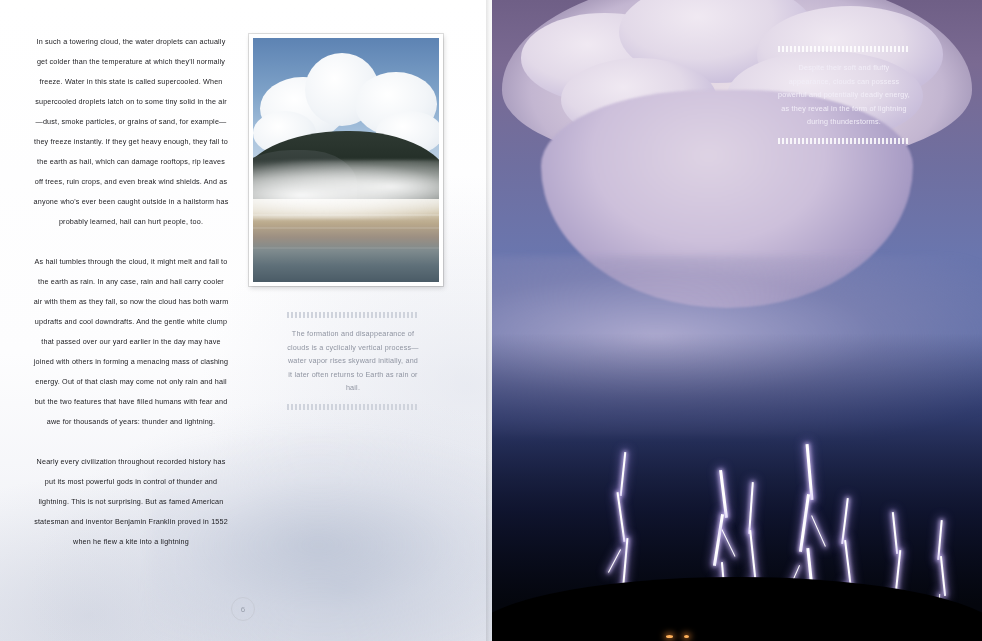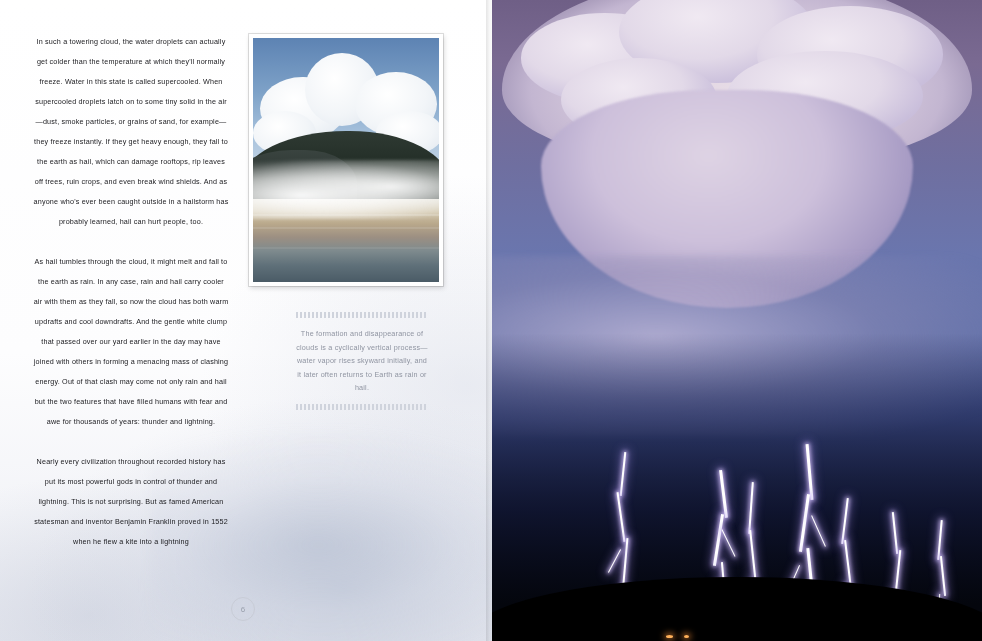--- a/index.html
+++ b/index.html
@@ -111,21 +111,21 @@
     position: absolute; left: 0; top: 66%; width: 100%; height: 34%;
     background: linear-gradient(180deg, #d8d4c6 0%, #cfc3a8 16%, #b9a88b 30%, #9c8f82 46%, #7f8b8e 62%, #5f7079 80%, #4a5b66 100%);
   }
   .ph-water-streak {
     position: absolute; left: 0; width: 100%;
     background: rgba(255,255,255,0.18);
   }
 
   .caption-block {
     position: absolute;
-    left: 296px;
+    left: 287px;
     top: 312px;
     width: 132px;
     text-align: center;
   }
   .cap-rule {
     height: 6px;
     background: repeating-linear-gradient(90deg, #cfd3dc 0 2px, rgba(0,0,0,0) 2px 4px);
     margin: 0 0 9px 0;
   }
   .cap-rule.bottom { margin: 9px 0 0 0; }
@@ -352,16 +352,21 @@
     <div class="bolt" style="left:438px; top:520px; width:22px; height:110px;">
       <span style="left:9px;  top:0;   width:1.6px; height:40px; transform:rotate(5deg);"></span>
       <span style="left:12px; top:36px;width:1.6px; height:40px; transform:rotate(-6deg);"></span>
       <span style="left:8px;  top:74px;width:1.2px; height:36px; transform:rotate(4deg);"></span>
     </div>
 
     <div class="horizon"></div>
     <div class="glow" style="left:174px;"></div>
     <div class="glow" style="left:192px; width:5px;"></div>
 
+    <div class="rp-caption">
+      <div class="rp-cap-rule"></div>
+      <div class="rp-cap-text">Despite their soft and fluffy appearance, clouds can possess powerful and potentially deadly energy, as they reveal in the form of lightning during thunderstorms.</div>
+      <div class="rp-cap-rule bottom"></div>
+    </div>
   </div>
 
   <div class="gutter"></div>
 </div>
 
 </body></html>

